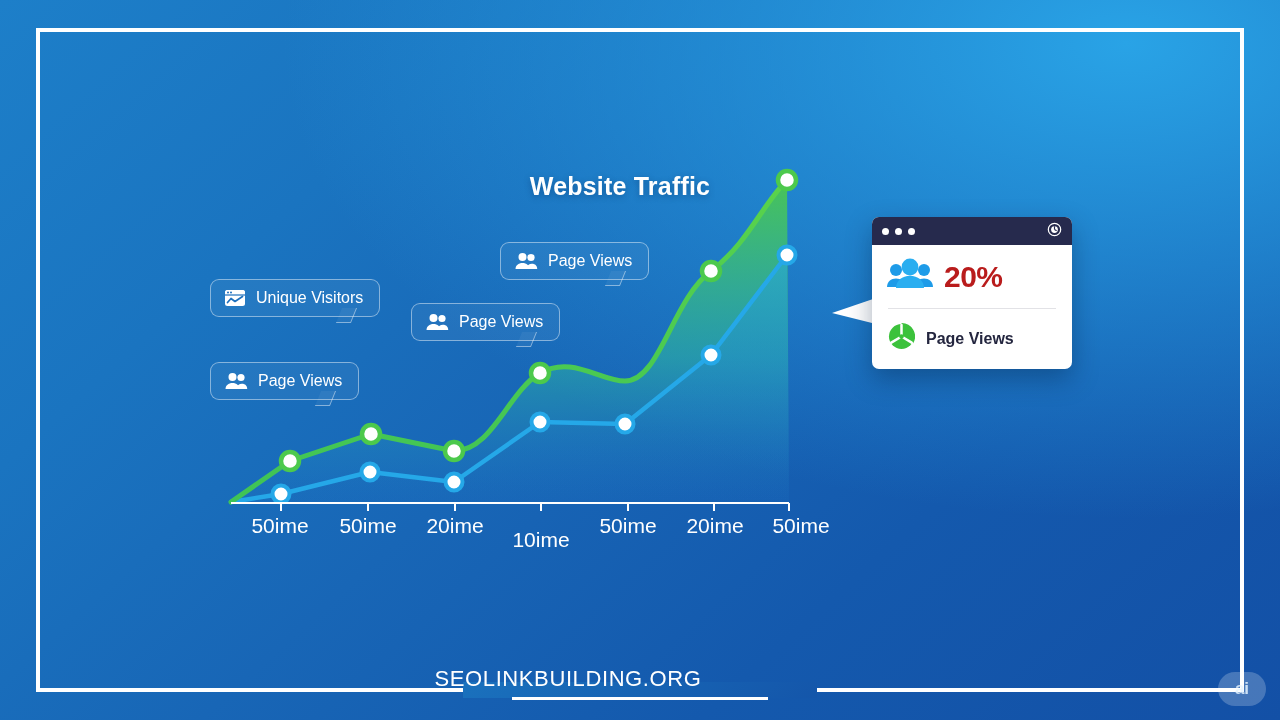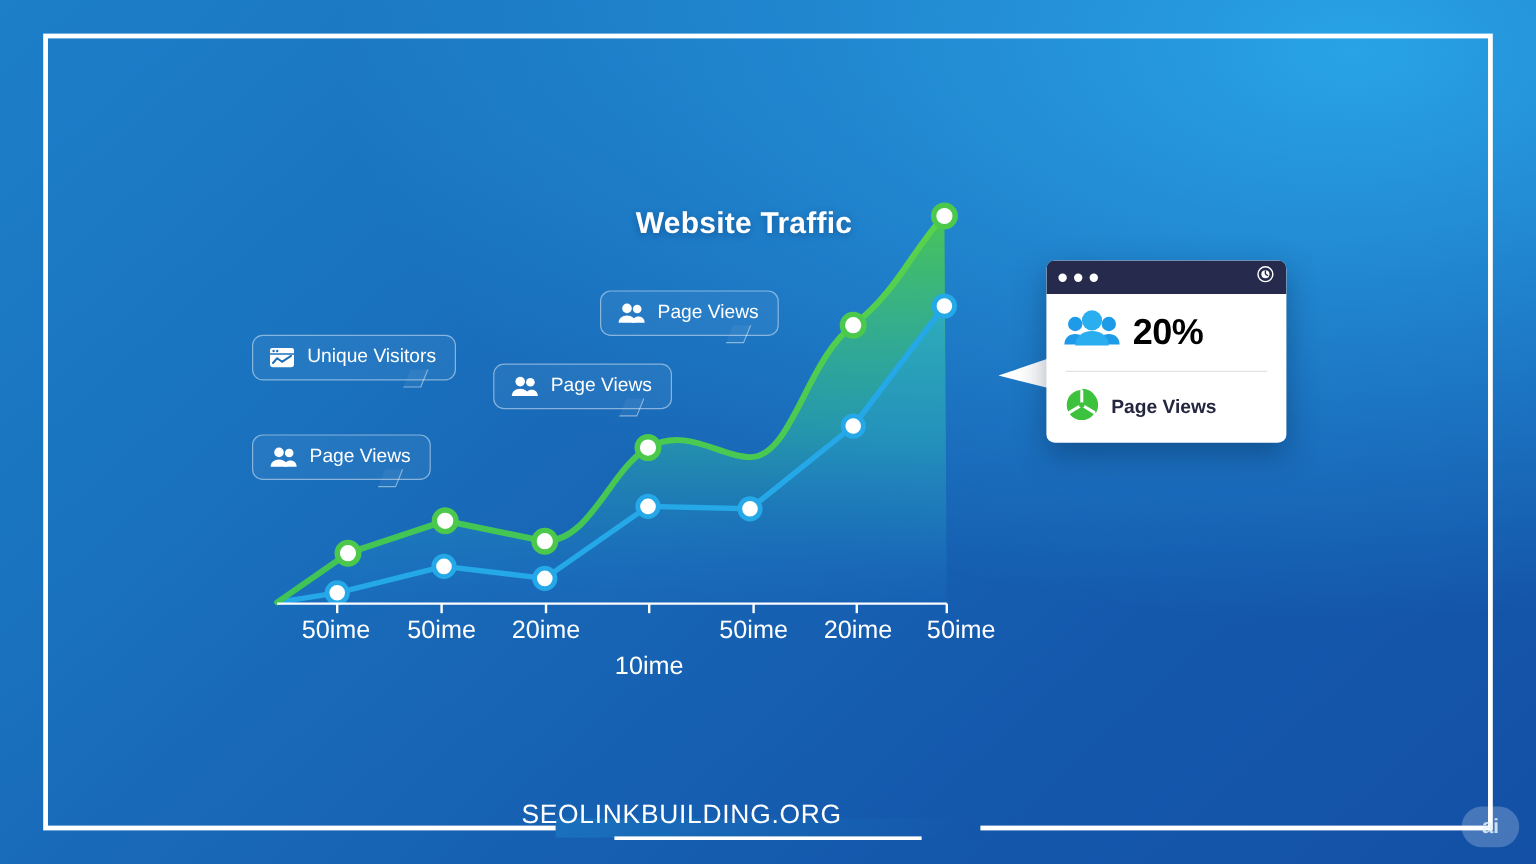--- a/index.html
+++ b/index.html
@@ -70,21 +70,21 @@
   }
   .card-bar {
     height:28px; background:#262a4d;
     display:flex; align-items:center; justify-content:space-between;
     padding:0 10px;
   }
   .dots { display:flex; gap:6px; }
   .dots i { width:7px; height:7px; border-radius:50%; background:#fff; display:block; }
   .card-body { padding:11px 14px 0 14px; }
   .card-row { display:flex; align-items:center; gap:10px; }
-  .card-pct { font-size:30px; font-weight:bold; color:#000000; letter-spacing:-.5px; }
+  .card-pct { font-size:30px; font-weight:bold; color:#b91c1c; letter-spacing:-.5px; }
   .card-div { height:1px; background:#e2e2e6; margin:10px 2px 0 2px; }
   .card-row2 { display:flex; align-items:center; gap:11px; padding:14px 16px 0 16px; }
   .card-label { font-size:16px; font-weight:bold; color:#24263f; }
   .card-tail {
     position:absolute; left:832px; top:292px; width:44px; height:38px;
   }
 
   
   .footer {
     position:absolute; left:0; top:666px; width:1136px; text-align:center;
@@ -169,21 +169,21 @@
       <line x1="714" y1="503" x2="714" y2="511"></line>
       <line x1="789" y1="503" x2="789" y2="511"></line>
     </g>
   </svg>
 
   <div class="chart-title">Website Traffic</div>
 
   <div class="axis-label" style="left:235px; top:514px;">50ime</div>
   <div class="axis-label" style="left:323px; top:514px;">50ime</div>
   <div class="axis-label" style="left:410px; top:514px;">20ime</div>
-  <div class="axis-label" style="left:496px; top:544px;">10ime</div>
+  <div class="axis-label" style="left:496px; top:528px;">10ime</div>
   <div class="axis-label" style="left:583px; top:514px;">50ime</div>
   <div class="axis-label" style="left:670px; top:514px;">20ime</div>
   <div class="axis-label" style="left:756px; top:514px;">50ime</div>
 </div>
 
 <div class="chip" id="chip-unique">
   <span>
     <svg width="22" height="18" viewBox="0 0 22 18">
       <rect x="1" y="1" width="20" height="16" rx="2.5" fill="#fff"></rect>
       <rect x="1" y="1" width="20" height="5" rx="2.5" fill="#fff"></rect>

